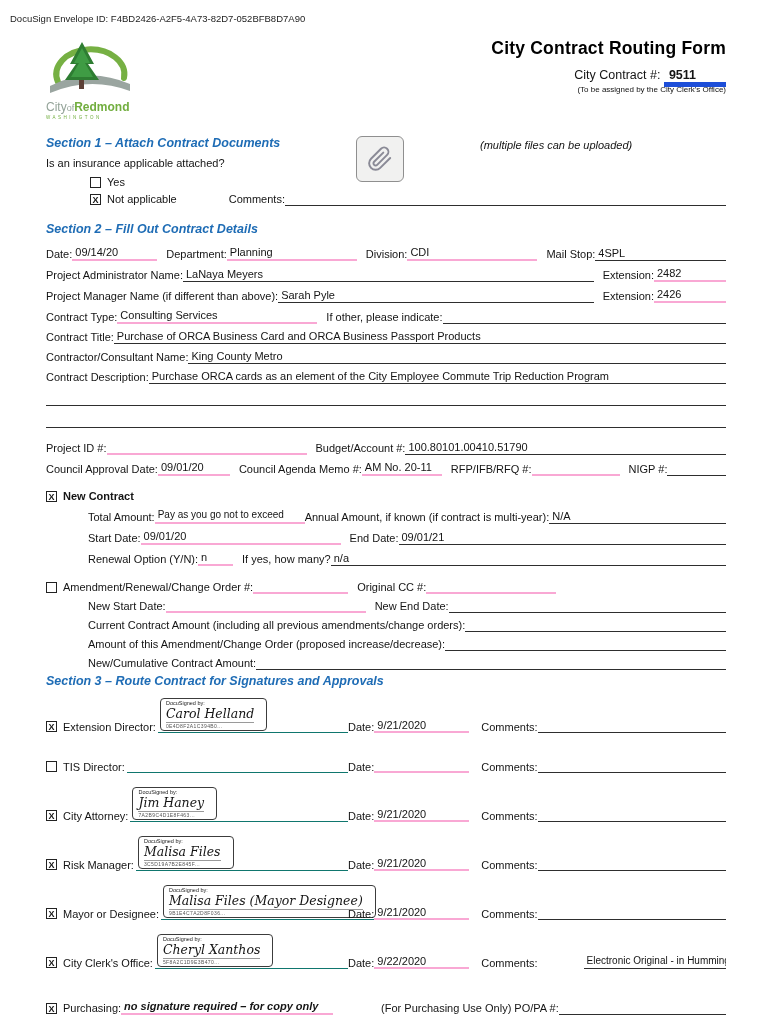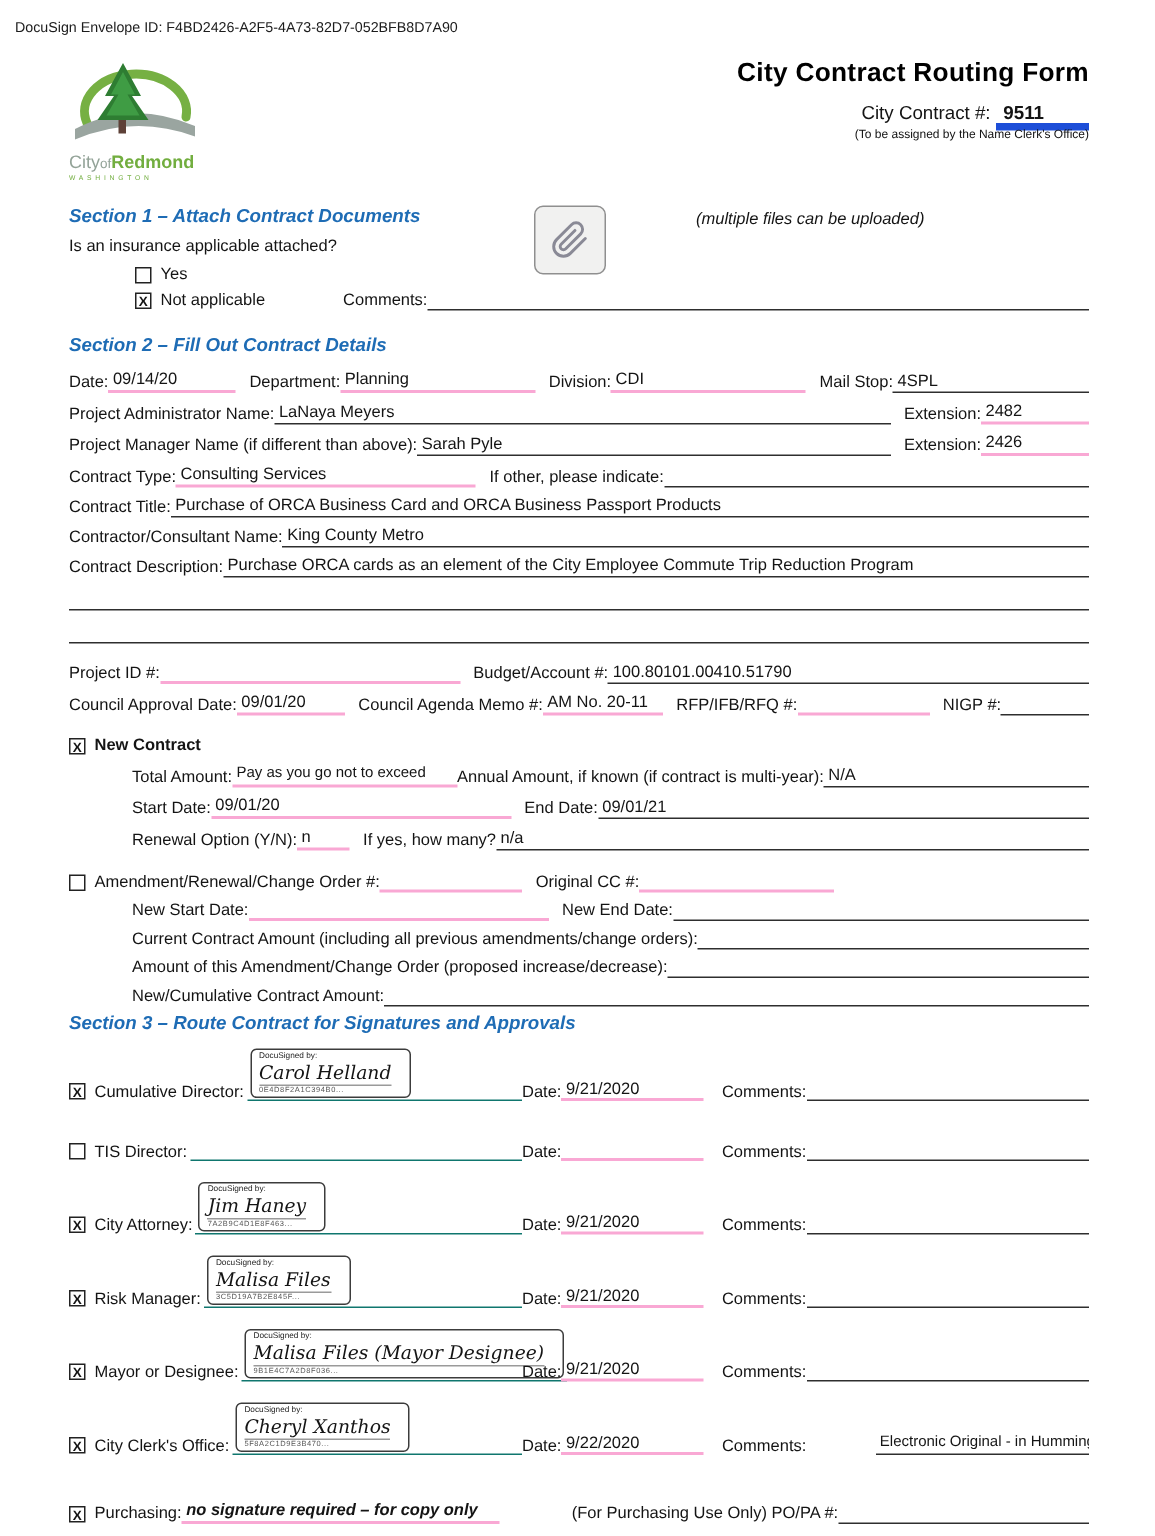--- a/index.html
+++ b/index.html
@@ -59,39 +59,39 @@
       </svg>
       <div class="logo-words"><span class="logo-city">City</span><span class="logo-of">of</span><span class="logo-name">Redmond</span></div>
       <div class="logo-sub">WASHINGTON</div>
     </div>
     <div class="hdr-right">
       <div class="title">City Contract Routing Form</div>
       <div class="contract-line">
         <span>City Contract #:</span>
         <span class="contract-num">9511</span>
       </div>
-      <div class="contract-note">(To be assigned by the Name Clerk's Office)</div>
+      <div class="contract-note">(To be assigned by the City Clerk's Office)</div>
     </div>
   </div>
 
   <div class="s1-head">
     <div style="width:262px;">
       <div class="heading">Section 1 – Attach Contract Documents</div>
       <div style="margin-top:7px;">Is an insurance applicable attached?</div>
       <div class="row" style="margin-left:44px;margin-top:6px;">
         <span class="cb"></span>
         <span>Yes</span>
       </div>
     </div>
     <div class="clip-box">
       <svg width="26" height="26" viewBox="0 0 24 24">
         <path d="M21.4 11.05l-9.19 9.19a6 6 0 01-8.49-8.49l9.2-9.19a4 4 0 015.66 5.66l-9.2 9.19a2 2 0 01-2.83-2.83l8.49-8.48" fill="none" stroke="#8a8a96" stroke-width="1.8" stroke-linecap="round"></path>
       </svg>
     </div>
-    <div class="it" style="margin-left:16px;padding-top:3px;">(multiple files can be uploaded)</div>
+    <div class="it" style="margin-left:32px;padding-top:3px;">(multiple files can be uploaded)</div>
   </div>
   <div class="row" style="margin-top:3px;">
     <span style="margin-left:44px;display:flex;align-items:flex-end;">
       <span class="cb">X</span>
       <span>Not applicable</span>
     </span>
     <span class="lbl" style="margin-left:52px;">Comments:</span>
     <span class="fill"></span>
   </div>
 
@@ -215,21 +215,21 @@
   <div class="row">
     <span class="lbl ind">New/Cumulative Contract Amount:</span>
     <span class="fill"></span>
   </div>
 
   <div class="heading" style="margin-top:4px;">Section 3 – Route Contract for Signatures and Approvals</div>
 
   <div class="sig-row" style="margin-top:10px;">
     <span class="sig-left">
       <span class="cb">X</span>
-      <span class="lbl">Cumulative Director:</span>
+      <span class="lbl">Extension Director:</span>
       <span class="sig-line">
         <span class="ds-stamp">
           <span class="ds-by">DocuSigned by:</span>
           <span class="ds-name">Carol Helland</span>
           <span class="ds-code">0E4D8F2A1C394B0...</span>
         </span>
       </span>
     </span>
     <span class="lbl">Date:</span>
     <span class="fix w95">9/21/2020</span>

